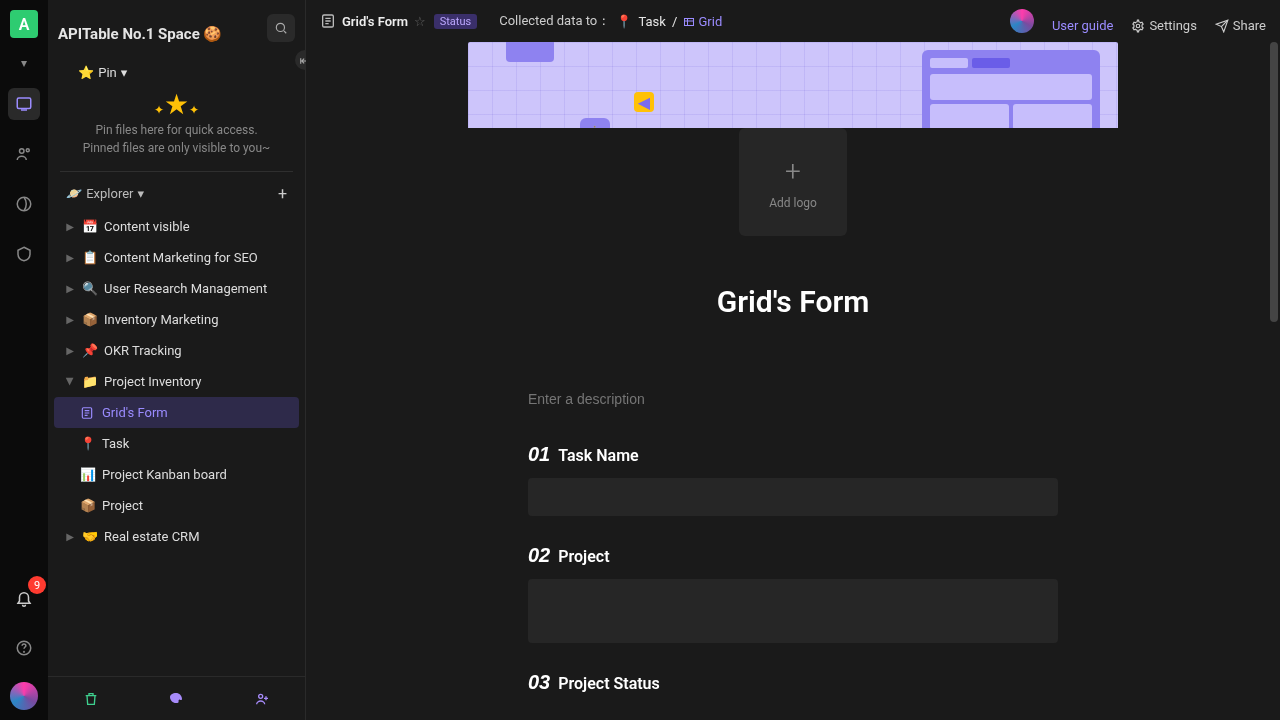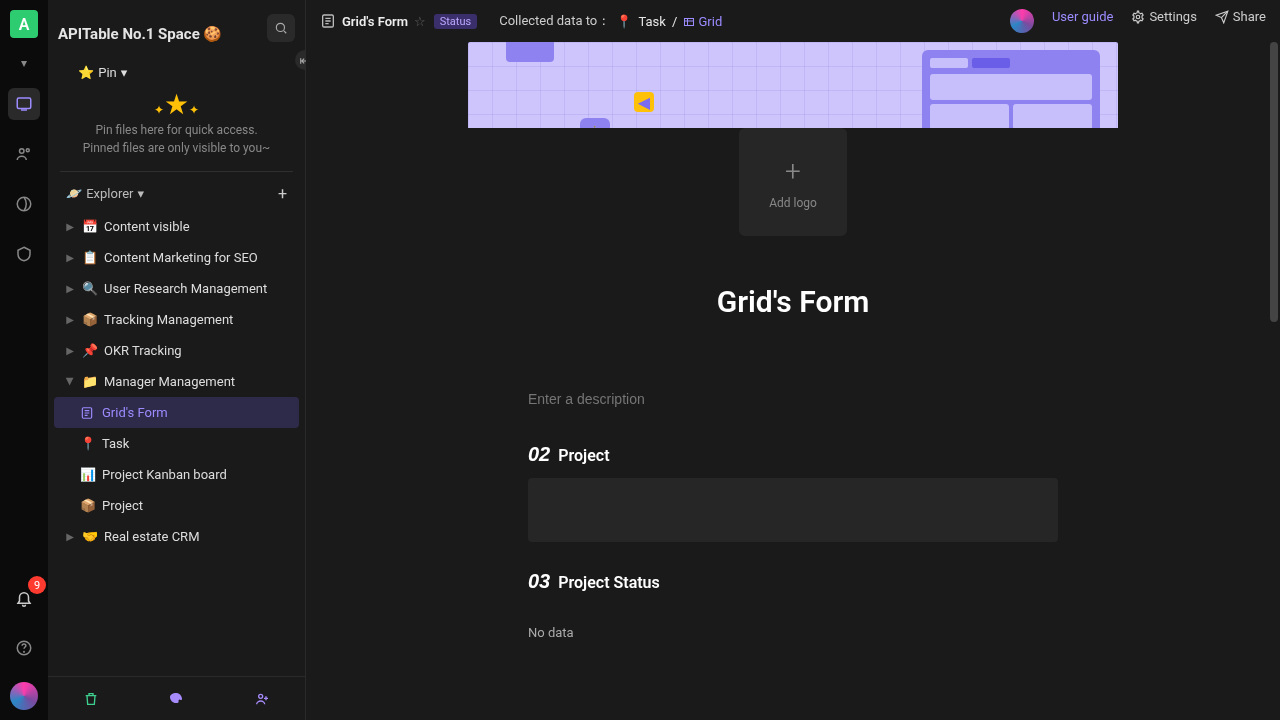--- a/index.html
+++ b/index.html
@@ -119,21 +119,21 @@
 }
 .topbar .formicon { color: #bbb; }
 .topbar .title { font-weight: 600; color: #eee; }
 .topbar .star { color: #666; cursor: pointer; }
 .topbar .tag {
   background: #3a2f6a; color: #bda8ff; padding: 1px 6px;
   border-radius: 3px; font-size: 11px; margin-left: 2px;
 }
 .topbar .collected { margin-left: 16px; color: #ccc; }
 .topbar .breadcrumb-link { color: #9b8cff; cursor: pointer; }
-.topbar .right { margin-left: auto; display: flex; align-items: flex-start; gap: 18px; }
+.topbar .right { margin-left: auto; display: flex; align-items: flex-end; gap: 18px; }
 .topbar .logocircle2 {
   width: 24px; height: 24px; border-radius: 50%;
   background: conic-gradient(#ff3cac, #784ba0, #2b86c5, #ff3cac);
 }
 .topbar .guide { color: #9b8cff; cursor: pointer; }
 .topbar .tbtn { color: #ccc; cursor: pointer; display: flex; align-items: center; gap: 4px; }
 .content-scroll {
   flex: 1; overflow-y: auto;
   display: flex; justify-content: center;
 }
@@ -286,31 +286,31 @@
         <span>Content Marketing for SEO</span>
       </div>
     <div class="tree-item l1">
         <span class="arrow">▶</span>
         <span class="ticon">🔍</span>
         <span>User Research Management</span>
       </div>
     <div class="tree-item l1">
         <span class="arrow">▶</span>
         <span class="ticon">📦</span>
-        <span>Tracking Management</span>
+        <span>Inventory Marketing</span>
       </div>
     <div class="tree-item l1">
         <span class="arrow">▶</span>
         <span class="ticon">📌</span>
         <span>OKR Tracking</span>
       </div>
     <div class="tree-item l1 open">
         <span class="arrow">▶</span>
         <span class="ticon">📁</span>
-        <span>Manager Management</span>
+        <span>Project Inventory</span>
       </div>
 
     <div class="tree-item l2 active">
       <span class="ticon">
           <svg width="14" height="14" viewBox="0 0 24 24" fill="none" stroke="currentColor" stroke-width="2">
             <rect x="4" y="3" width="16" height="18" rx="2"></rect>
             <path d="M8 8h8M8 12h8M8 16h5"></path>
           </svg>
         </span>
       <span>Grid's Form</span>
@@ -426,20 +426,27 @@
       <div class="form-below">
         <div class="logo-box">
           <div class="plus">+</div>
           <div>Add logo</div>
         </div>
         <div class="form-title">Grid's Form</div>
         <div class="form-desc">
           <input placeholder="Enter a description" style="">
         </div>
 
+        <div class="field">
+          <div class="field-label">
+              <span class="field-num">01</span>
+              <span class="field-name">Task Name</span>
+            </div>
+          <input class="field-input" style="">
+        </div>
 
         <div class="field">
           <div class="field-label">
               <span class="field-num">02</span>
               <span class="field-name">Project</span>
             </div>
           <div class="field-input big"></div>
         </div>
 
         <div class="field">

